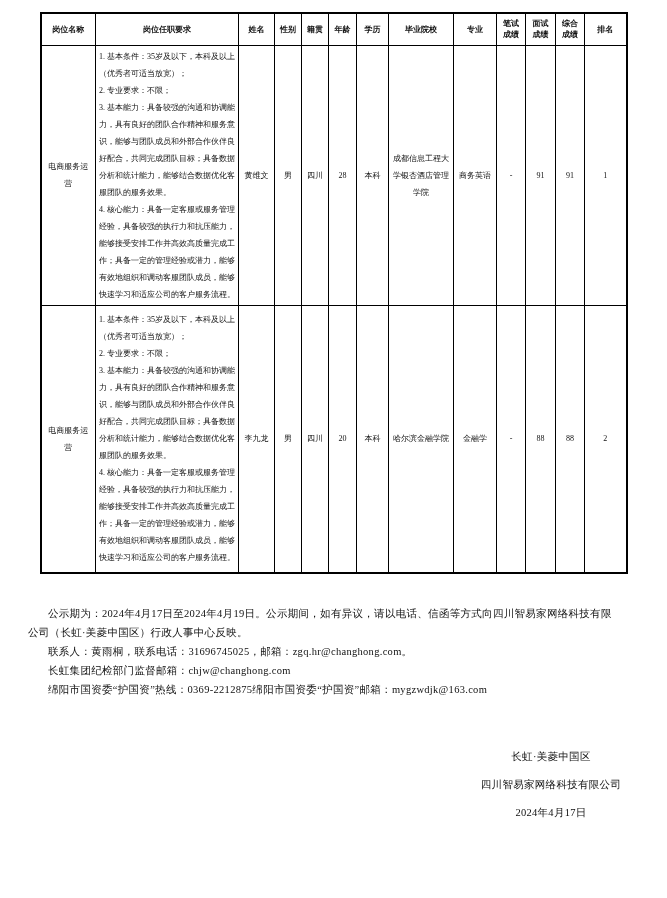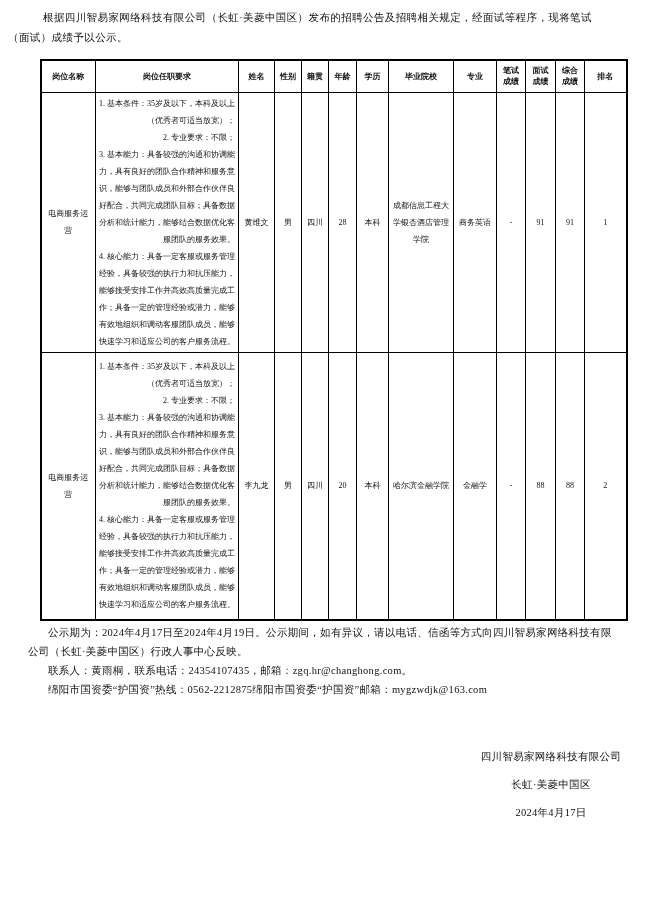--- a/index.html
+++ b/index.html
@@ -43,47 +43,45 @@
     padding: 1px;
     white-space: pre-line;
   }
   table.results td { padding: 2px 3px; line-height: 17px; }
   td.pos { padding: 0 8px; line-height: 26px; }
   td.req {
     text-align: center;
     padding: 3px 2px;
     line-height: 16.5px;
   }
-  td.req .req-item { text-align: right; }
+  td.req .req-item { text-align: left; }
   tr.r1 { height: 248px; }
   tr.r2 { height: 268px; }
   .footer {
-    margin: 2px 12px 0 28px;
+    margin: 30px 12px 0 28px;
     font-size: 10.5px;
     line-height: 19px;
     letter-spacing: 0.3px;
   }
   .footer .para { text-indent: 20px; white-space: pre-line; }
   .footer .line { text-indent: 20px; }
   .signature {
     width: 200px;
     margin: 44px 16px 0 auto;
     text-align: center;
     font-size: 10.5px;
     line-height: 28px;
     letter-spacing: 0.3px;
   }
 </style>
 </head>
 <body>
 
 <div class="page">
 
-  <p class="intro">根据四川智易家网络科技有限公司（长虹·美菱中国区）发布的招聘公告及招聘相关规定，经面试等程序，现将笔试
-（面试）成绩予以公示。</p>
 
   <div class="tbl-wrap">
     <table class="results">
       <colgroup>
         <col style="width:55px">
           <col style="width:143px">
           <col style="width:36px">
         <col style="width:27px">
           <col style="width:27px">
           <col style="width:28px">
@@ -156,23 +154,24 @@
           <td>88</td>
           <td>2</td>
         </tr>
       </tbody>
     </table>
   </div>
 
   <div class="footer">
     <div class="para">公示期为：2024年4月17日至2024年4月19日。公示期间，如有异议，请以电话、信函等方式向四川智易家网络科技有限
 公司（长虹·美菱中国区）行政人事中心反映。</div>
-    <div class="line">联系人：黄雨桐，联系电话：24354107435，邮箱：zgq.hr@changhong.com。</div>
-    <div class="line">绵阳市国资委“护国资”热线：0562-2212875绵阳市国资委“护国资”邮箱：mygzwdjk@163.com</div>
+    <div class="line">联系人：黄雨桐，联系电话：31696745025，邮箱：zgq.hr@changhong.com。</div>
+    <div class="line">长虹集团纪检部门监督邮箱：chjw@changhong.com</div>
+    <div class="line">绵阳市国资委“护国资”热线：0369-2212875绵阳市国资委“护国资”邮箱：mygzwdjk@163.com</div>
   </div>
 
   <div class="signature">
+    <div>长虹·美菱中国区</div>
     <div>四川智易家网络科技有限公司</div>
-    <div>长虹·美菱中国区</div>
     <div>2024年4月17日</div>
   </div>
 
 </div>
 
 </body></html>

